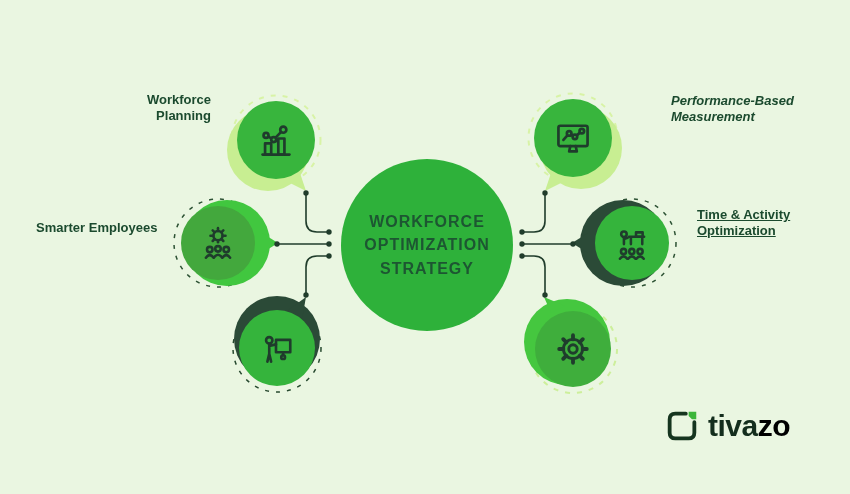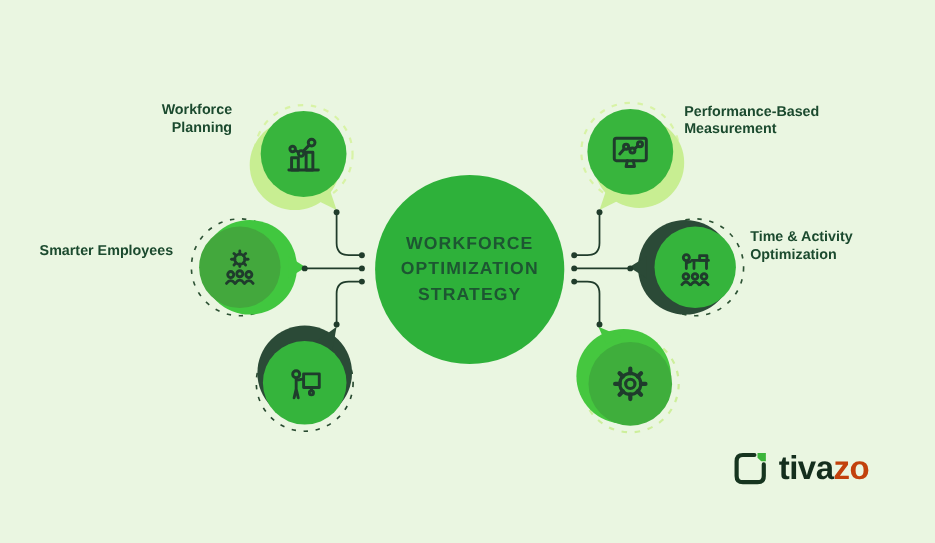--- a/index.html
+++ b/index.html
@@ -9,21 +9,21 @@
   .node-circle{position:absolute;border-radius:50%;display:flex;align-items:center;justify-content:center;z-index:2;}
   .center-circle{position:absolute;left:341px;top:159px;width:172px;height:172px;border-radius:50%;
     background:#2eb13a;display:flex;align-items:center;justify-content:center;z-index:2;}
   .center-text{white-space:pre-line;text-align:center;font-weight:bold;font-size:16px;
     letter-spacing:1px;line-height:1.45;color:#1d5632;}
   .label{position:absolute;z-index:3;white-space:pre-line;font-weight:bold;font-size:13px;
     line-height:1.2;color:#1b4a2e;}
   .label.right{text-align:right;}
   .logo{position:absolute;left:663px;top:407px;z-index:3;display:flex;align-items:center;gap:7px;}
   .logo-text{font-size:30px;font-weight:bold;letter-spacing:-0.5px;color:#142e1d;}
-  .logo-text .zo{color:#c2410c;}
+  .logo-text .zo{color:#000000;}
   .icon{display:block;}
 </style>
 </head>
 <body>
 
 <div class="canvas">
 
   <svg class="overlay" width="850" height="494" viewBox="0 0 850 494">
 
     <circle cx="276" cy="140" r="44.5" fill="none" stroke="#d8f3a6" stroke-width="2" stroke-dasharray="5 7"></circle>
@@ -169,23 +169,23 @@
 
   <div class="center-circle">
     <div class="center-text">WORKFORCE
 OPTIMIZATION
 STRATEGY</div>
   </div>
 
   <div class="label right" style="right:639px;top:92px;width:120px;">Workforce
 Planning</div>
   <div class="label" style="left:36px;top:220px;">Smarter Employees</div>
-  <div class="label" style="left:622px;top:93px;">Performance-Based
+  <div class="label" style="left:671px;top:93px;font-style:italic;">Performance-Based
 Measurement</div>
-  <div class="label" style="left:682px;top:207px;">Time &amp; Activity
+  <div class="label" style="left:697px;top:207px;text-decoration:underline;">Time &amp; Activity
 Optimization</div>
 
   <div class="logo">
     <svg width="38" height="38" viewBox="0 0 40 40">
       <path d="M24,7 H13 Q7,7 7,13 V27 Q7,33 13,33 H27 Q33,33 33,27 V16" fill="none" stroke="#16351f" stroke-width="4" stroke-linecap="round"></path>
       <path d="M27,5 h8 v8 h-4.5 l-3.5,-3.5 z" fill="#3cb53a"></path>
     </svg>
     <div class="logo-text"><span>tiva</span><span class="zo">zo</span></div>
   </div>
 

